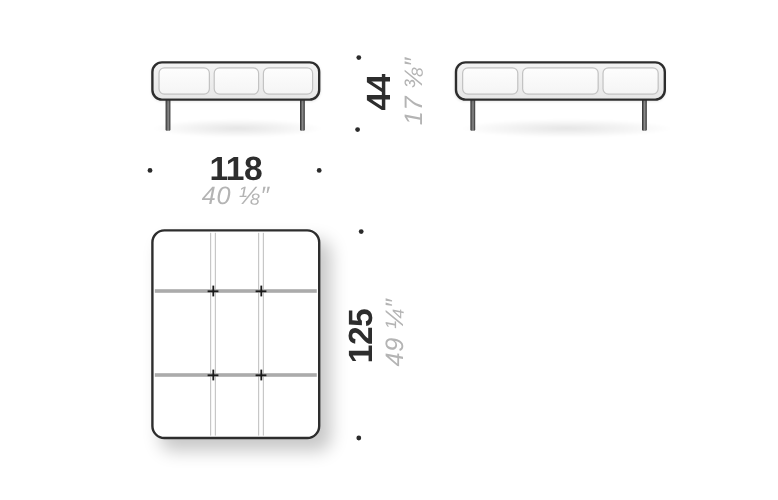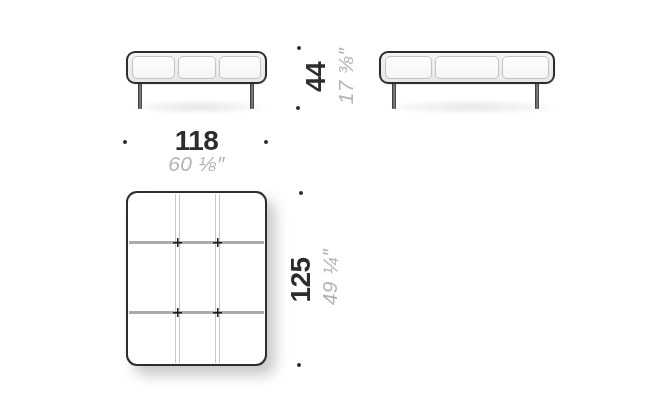--- a/index.html
+++ b/index.html
@@ -97,21 +97,21 @@
     <div class="dim-dot" style="left:297px;top:46px;"></div>
     <div class="dim-dot" style="left:296px;top:106px;"></div>
     <div class="rot dim-cm" style="left:316px;top:77px;">44</div>
     <div class="rot dim-in" style="left:345px;top:76px;">17 ⅜″</div>
   </div>
 
   <div>
     <div class="dim-dot" style="left:123px;top:140px;"></div>
     <div class="dim-dot" style="left:264px;top:140px;"></div>
     <div class="h-label dim-cm" style="left:126px;top:127px;width:141px;">118</div>
-    <div class="h-label dim-in" style="left:126px;top:153px;width:141px;">60 ⅛″</div>
+    <div class="h-label dim-in" style="left:126px;top:153px;width:141px;">40 ⅛″</div>
   </div>
 
   <div id="top-view-body">
     <div class="seam-v" style="left:47px;"></div>
     <div class="seam-v" style="left:87px;"></div>
     <div class="seam-h" style="top:48px;"></div>
     <div class="seam-h" style="top:118px;"></div>
     <div class="tuft" style="left:45px;top:45px;"></div>
     <div class="tuft" style="left:85px;top:45px;"></div>
     <div class="tuft" style="left:45px;top:115px;"></div>

